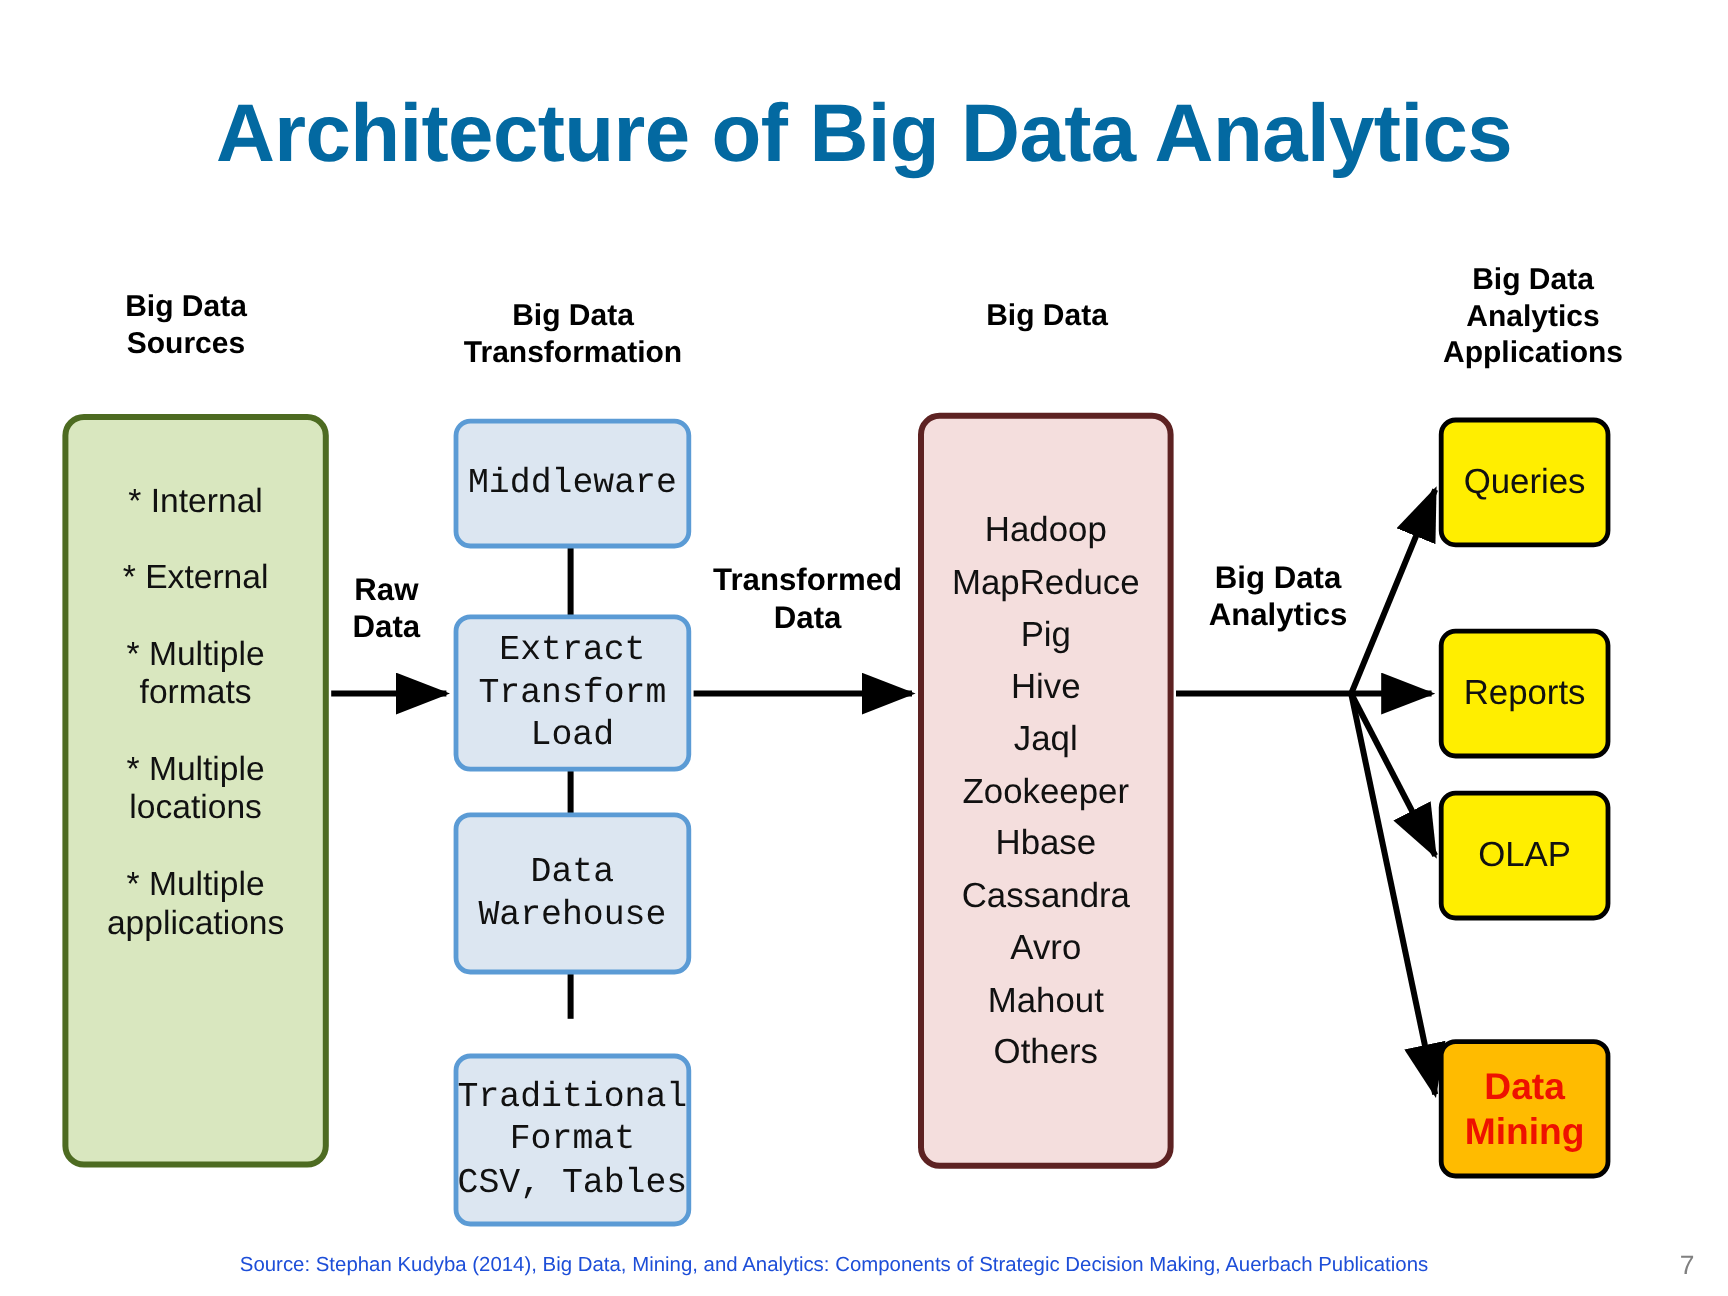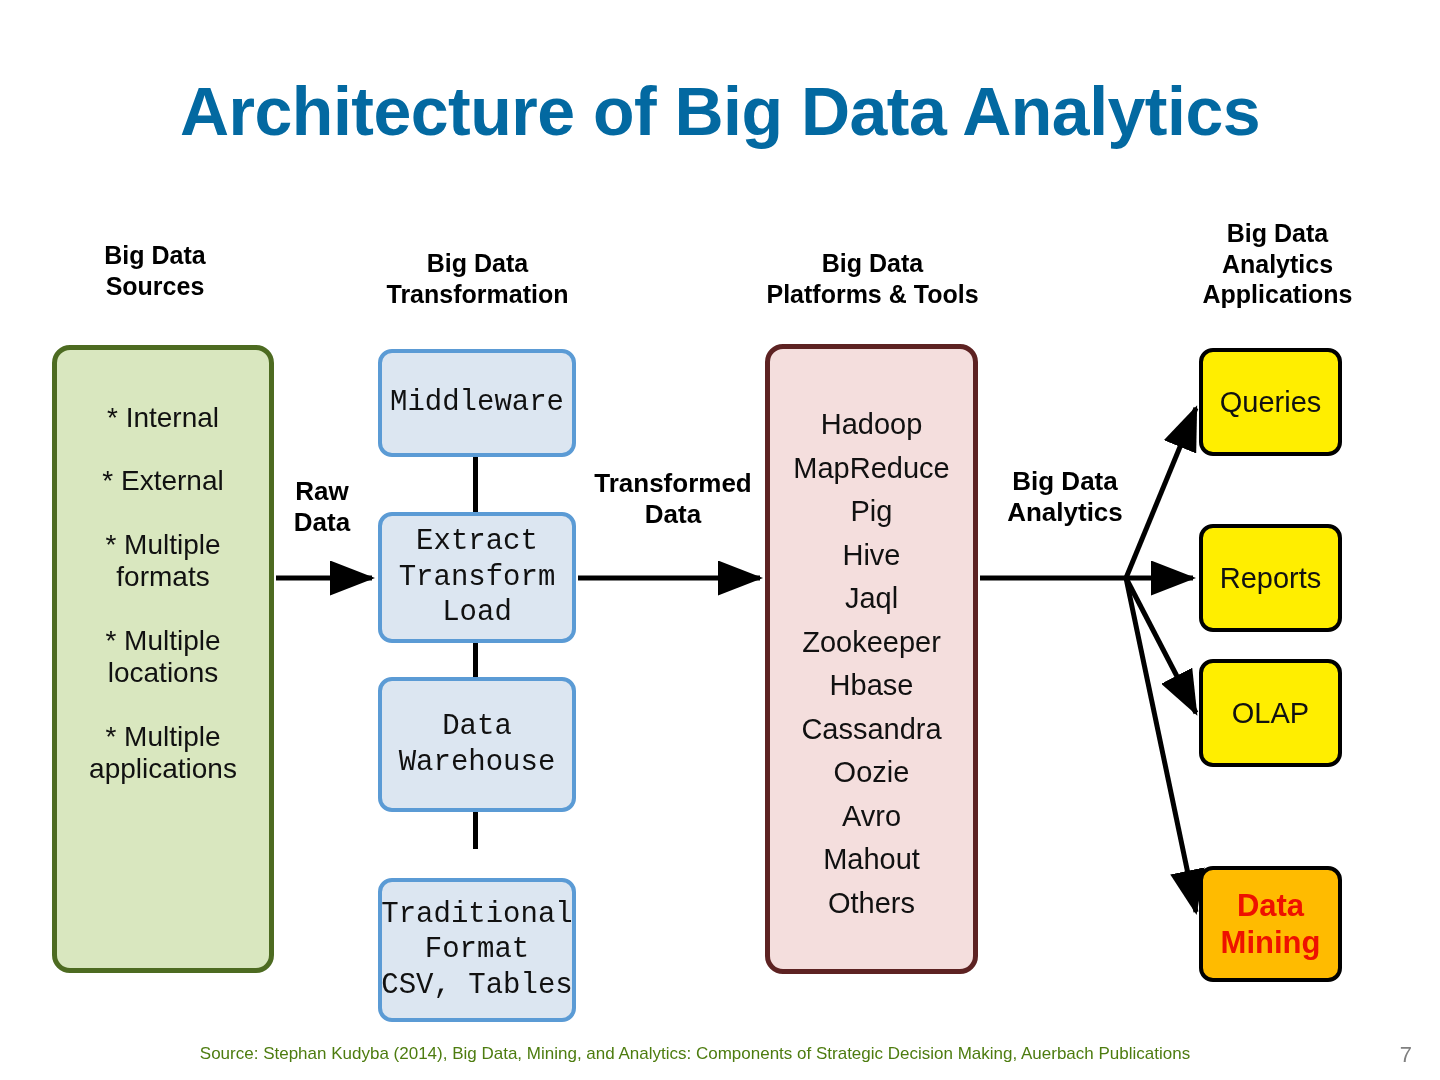--- a/index.html
+++ b/index.html
@@ -76,21 +76,21 @@
     width: 100%;
   }
 
   .box-platforms {
     left: 765px;
     top: 344px;
     width: 213px;
     height: 630px;
     background: #f4dedd;
     border: 5px solid #5d2222;
-    padding-top: 54px;
+    padding-top: 72px;
     justify-content: flex-start;
   }
   .plat-item {
     font-size: 29px;
     color: #111111;
     text-align: center;
     line-height: 1.50;
     width: 100%;
   }
 
@@ -179,21 +179,21 @@
   }
 
   
   .footer-src {
     position: absolute;
     left: 0;
     top: 1044px;
     width: 1390px;
     text-align: center;
     font-size: 17px;
-    color: #4d7c0f;
+    color: #1d4ed8;
     white-space: nowrap;
   }
   .footer-page {
     position: absolute;
     right: 28px;
     top: 1042px;
     font-size: 22px;
     color: #808080;
   }
 </style>
@@ -258,33 +258,31 @@
   <div class="blue-box bb-dw">Data<br>Warehouse</div>
   <div class="blue-box bb-trad">Traditional<br>Format<br>CSV, Tables</div>
 
   <div class="flow-label fl-trans">
     <div>Transformed</div>
     <div>Data</div>
   </div>
 
   <div class="col-header h3">
     <div>Big Data</div>
-    <div>Platforms &amp; Tools</div>
   </div>
 
   <div class="big-box box-platforms">
     <div class="plat-item">Hadoop</div>
     <div class="plat-item">MapReduce</div>
     <div class="plat-item">Pig</div>
     <div class="plat-item">Hive</div>
     <div class="plat-item">Jaql</div>
     <div class="plat-item">Zookeeper</div>
     <div class="plat-item">Hbase</div>
     <div class="plat-item">Cassandra</div>
-    <div class="plat-item">Oozie</div>
     <div class="plat-item">Avro</div>
     <div class="plat-item">Mahout</div>
     <div class="plat-item">Others</div>
   </div>
 
   <div class="flow-label fl-bda">
     <div>Big Data</div>
     <div>Analytics</div>
   </div>
 

